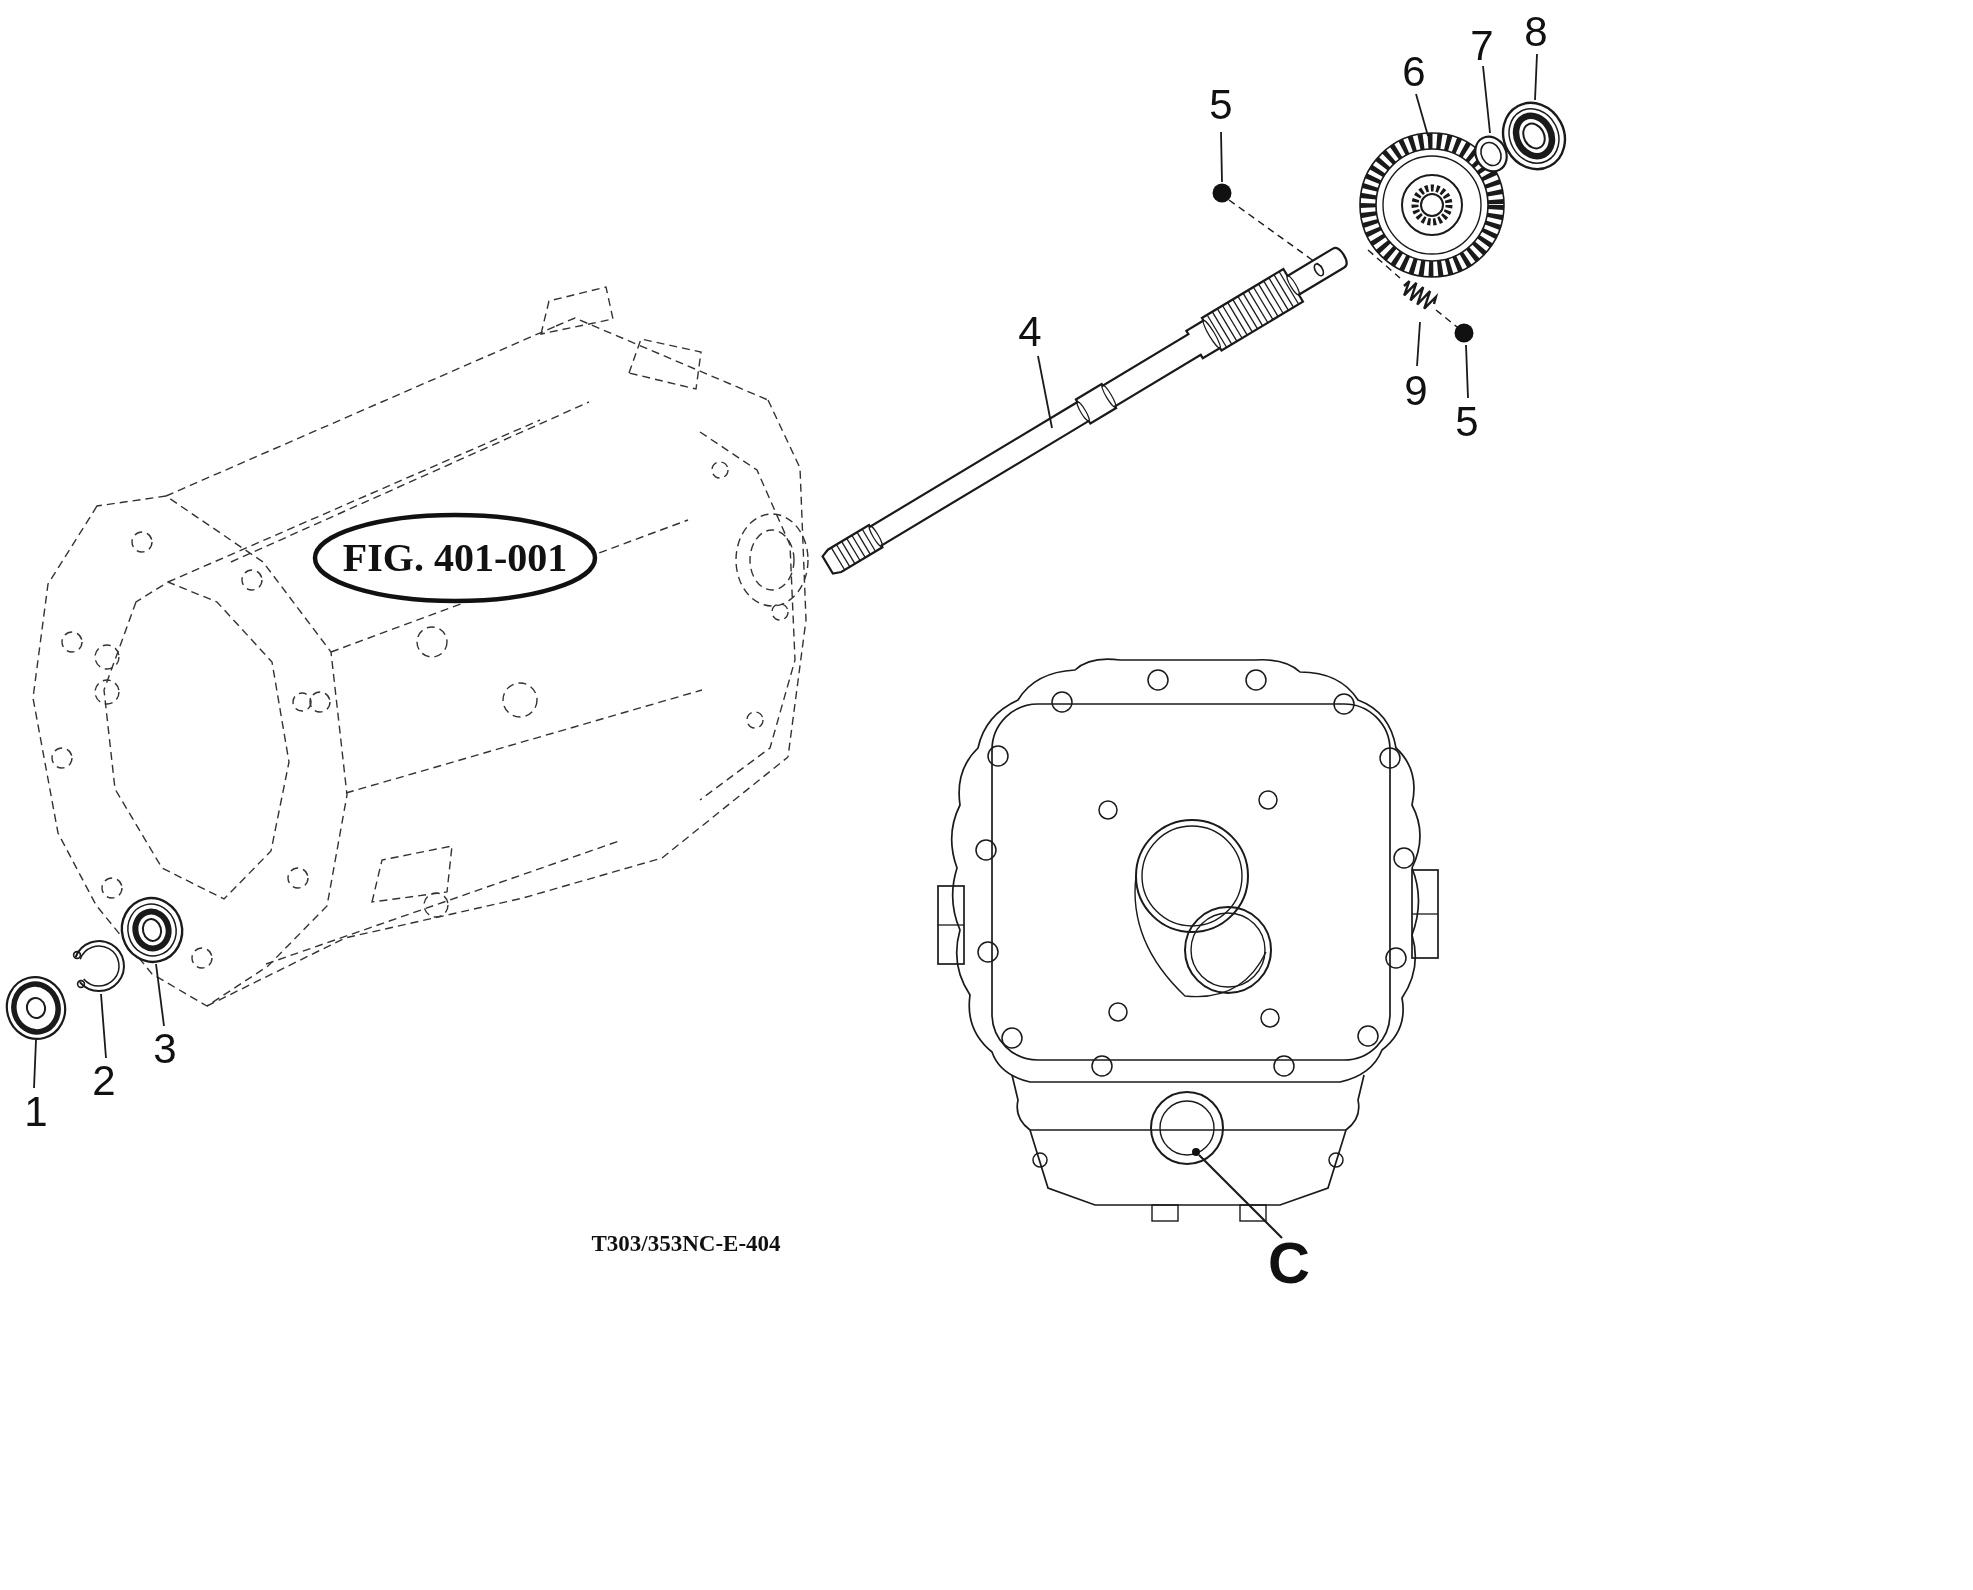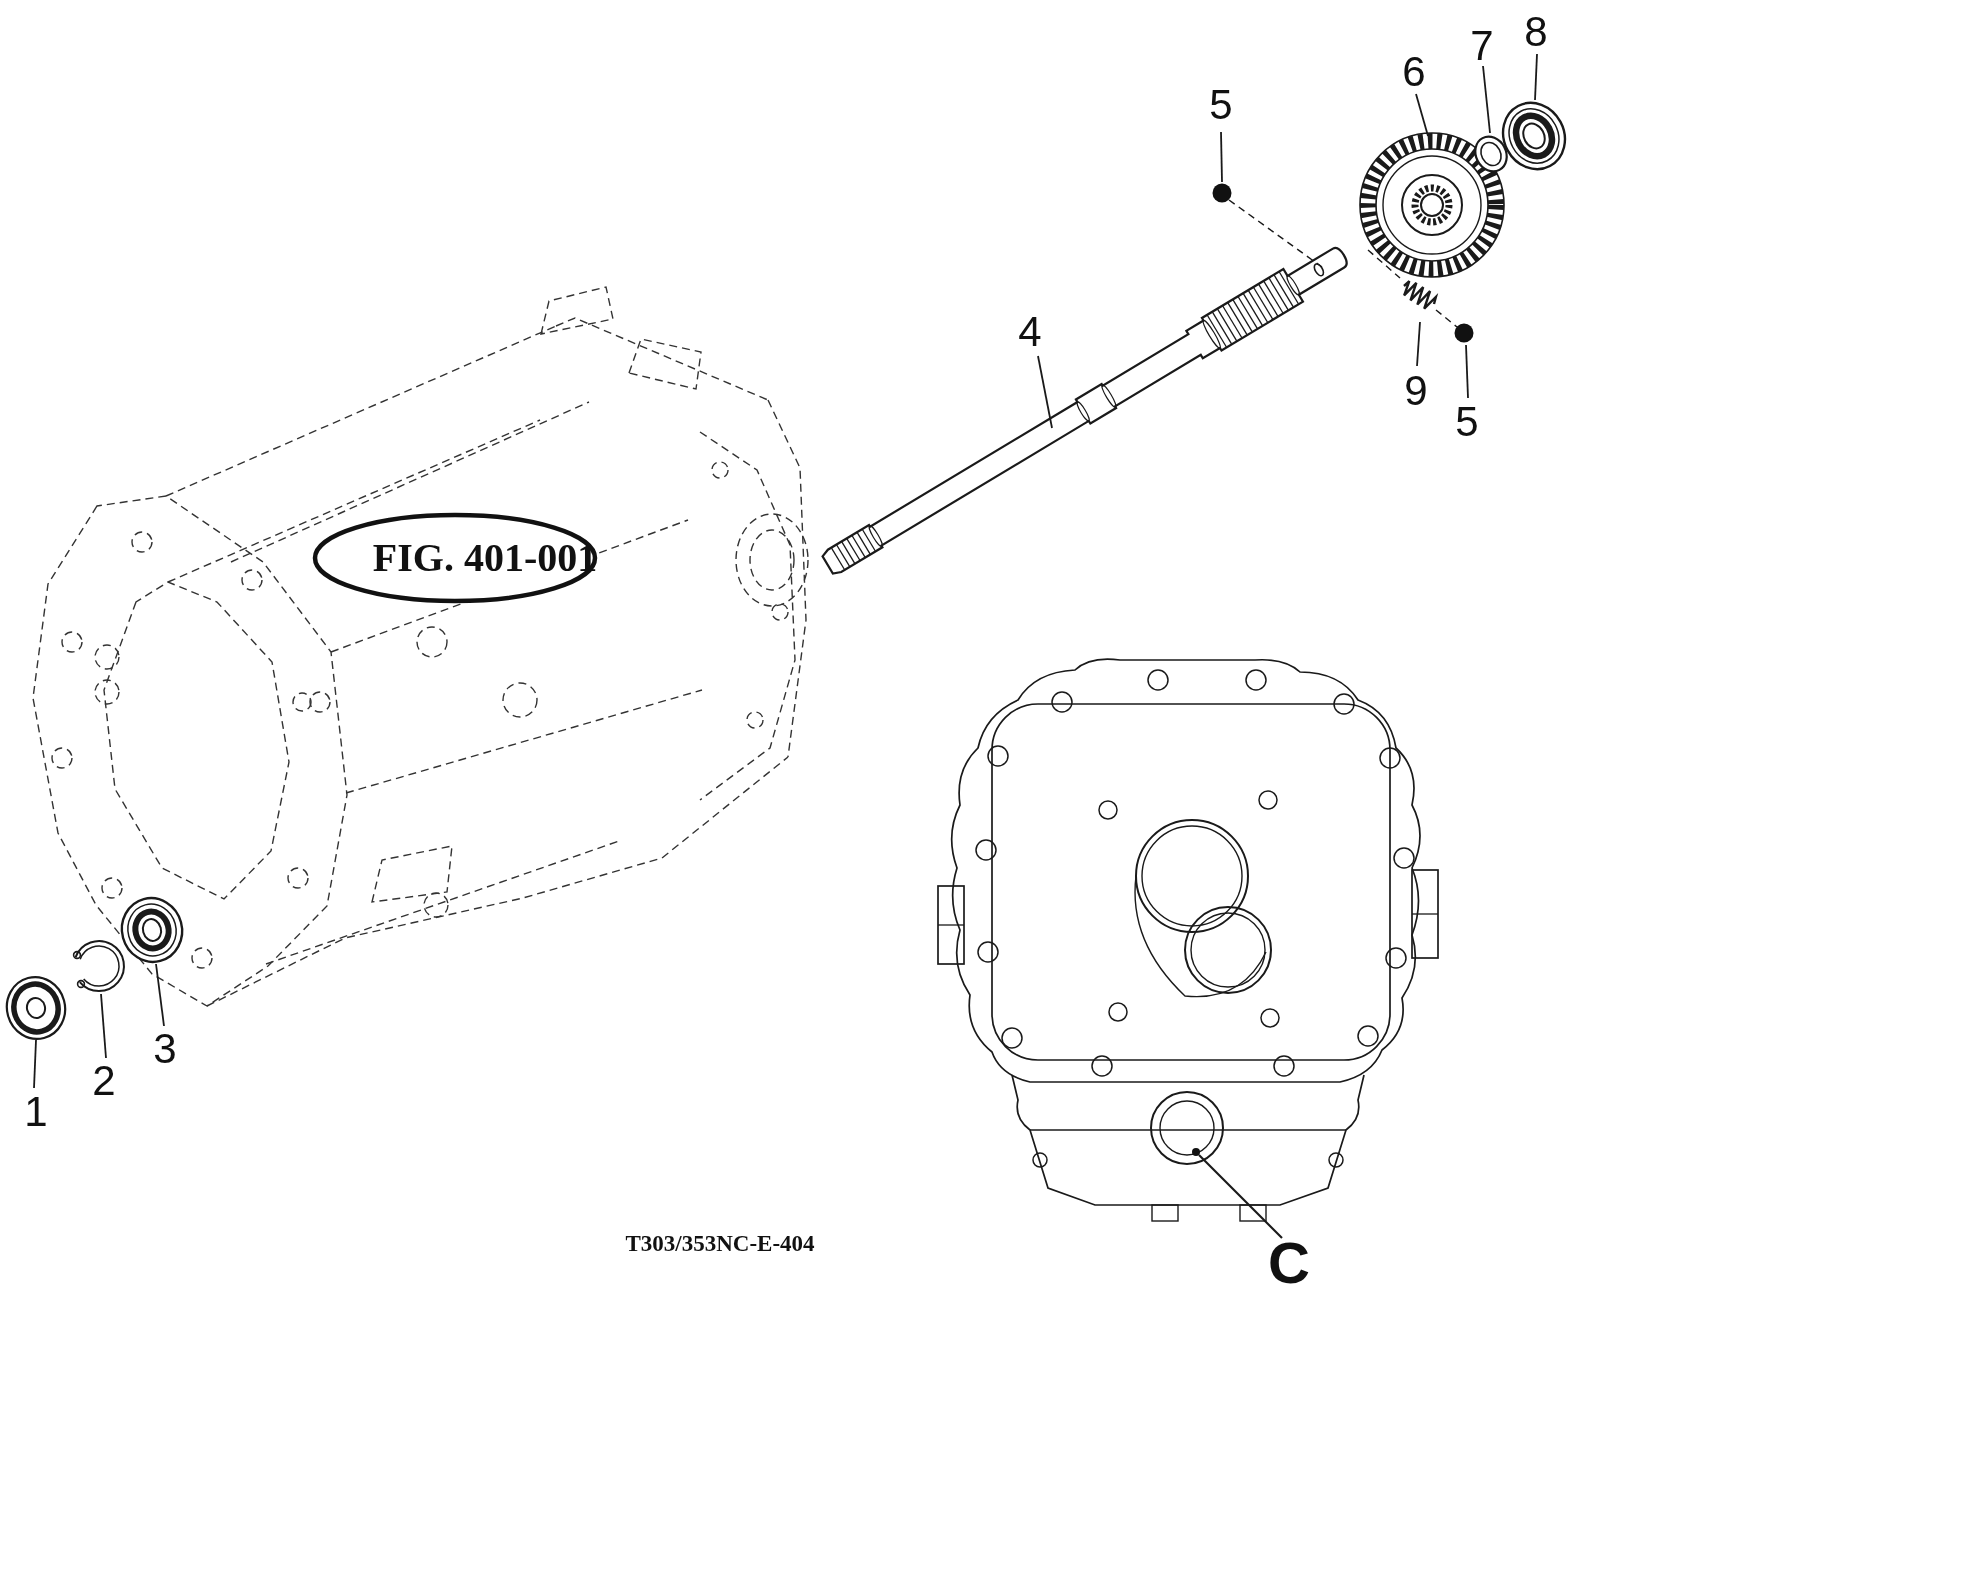--- a/index.html
+++ b/index.html
@@ -238,28 +238,28 @@
     <line x1="1038" y1="356" x2="1052" y2="428"></line>
     <line x1="1420" y1="322" x2="1417" y2="366"></line>
     <line x1="1466" y1="345" x2="1468" y2="398"></line>
     <line x1="36" y1="1040" x2="34" y2="1088"></line>
     <line x1="101" y1="994" x2="106" y2="1058"></line>
     <line x1="156" y1="964" x2="164" y2="1026"></line>
     <line x1="1199" y1="1155" x2="1282" y2="1238" stroke-width="2.2"></line>
   </g>
 </svg>
 
-<div class="fig-label" style="left:455px;top:558px;margin-left:30px;">FIG. 401-001</div>
+<div class="fig-label" style="left:455px;top:558px;">FIG. 401-001</div>
 
 <div class="callout" style="left:1221px;top:105px;">5</div>
 <div class="callout" style="left:1414px;top:72px;">6</div>
 <div class="callout" style="left:1482px;top:46px;">7</div>
 <div class="callout" style="left:1536px;top:32px;">8</div>
 <div class="callout" style="left:1030px;top:332px;">4</div>
 <div class="callout" style="left:1416px;top:391px;">9</div>
 <div class="callout" style="left:1467px;top:422px;">5</div>
 <div class="callout" style="left:36px;top:1112px;">1</div>
 <div class="callout" style="left:104px;top:1081px;">2</div>
 <div class="callout" style="left:165px;top:1049px;">3</div>
 
 <div class="callout-large" style="left:1289px;top:1263px;">C</div>
 
-<div class="footer-code" style="left:720px;top:1243px;">T303/353NC-E-404</div>
+<div class="footer-code" style="left:686px;top:1243px;">T303/353NC-E-404</div>
 
 </body></html>

